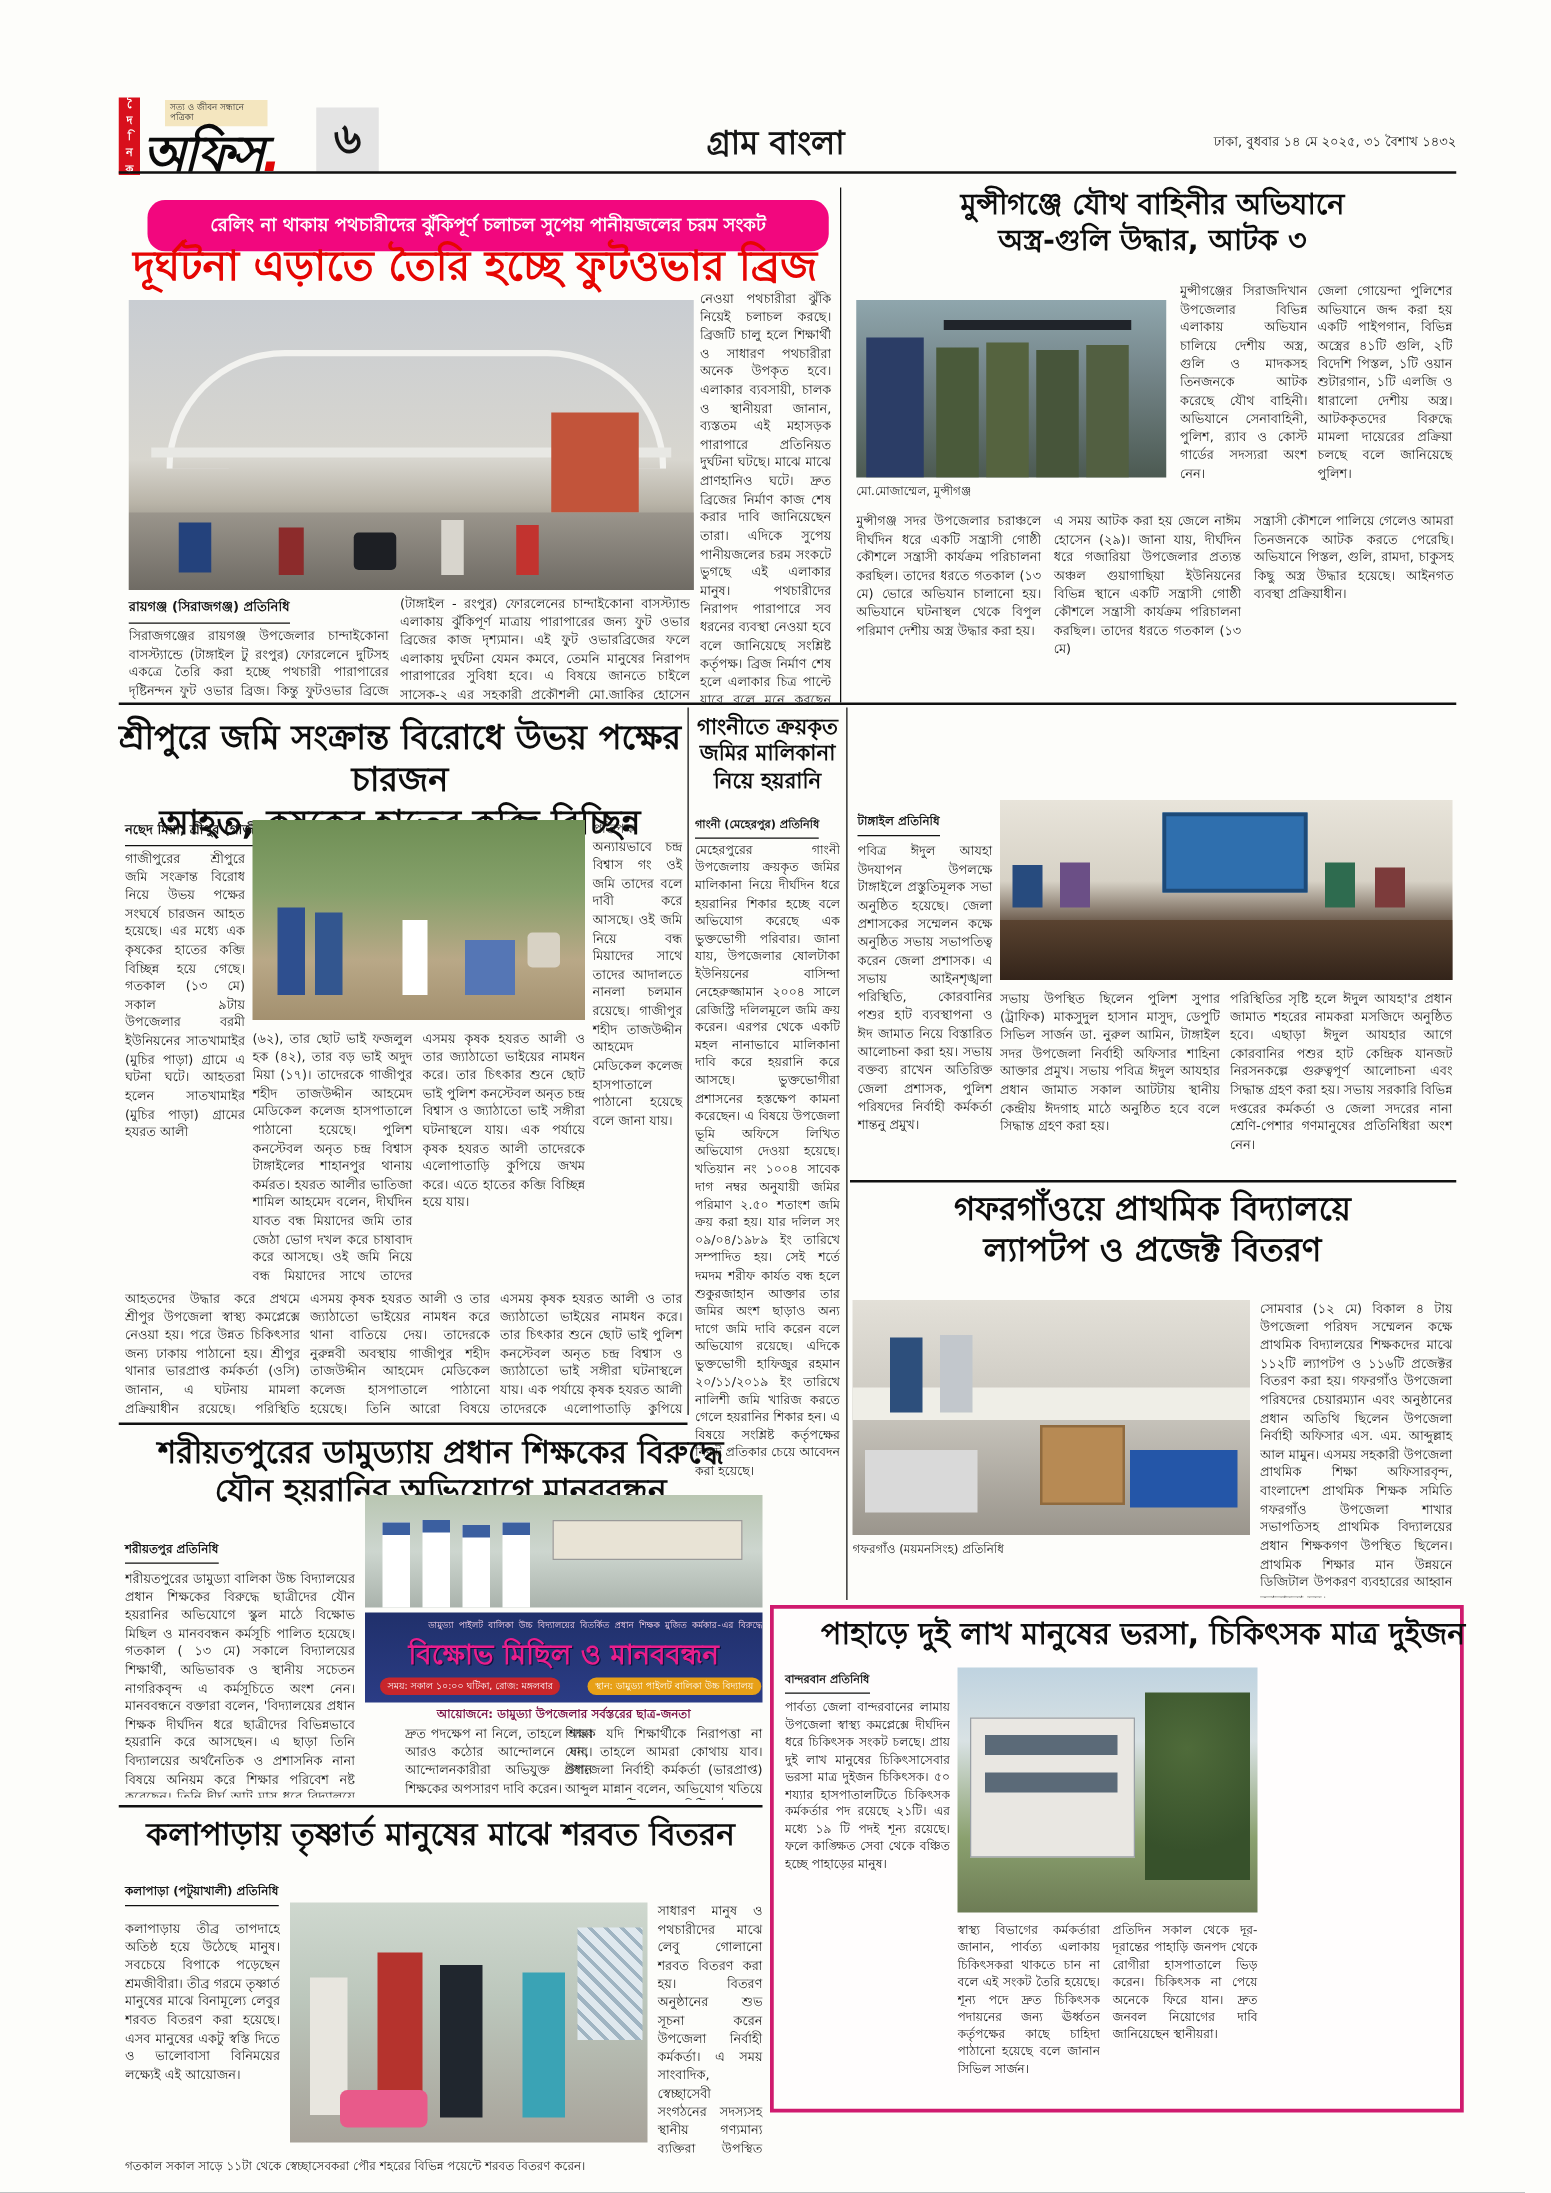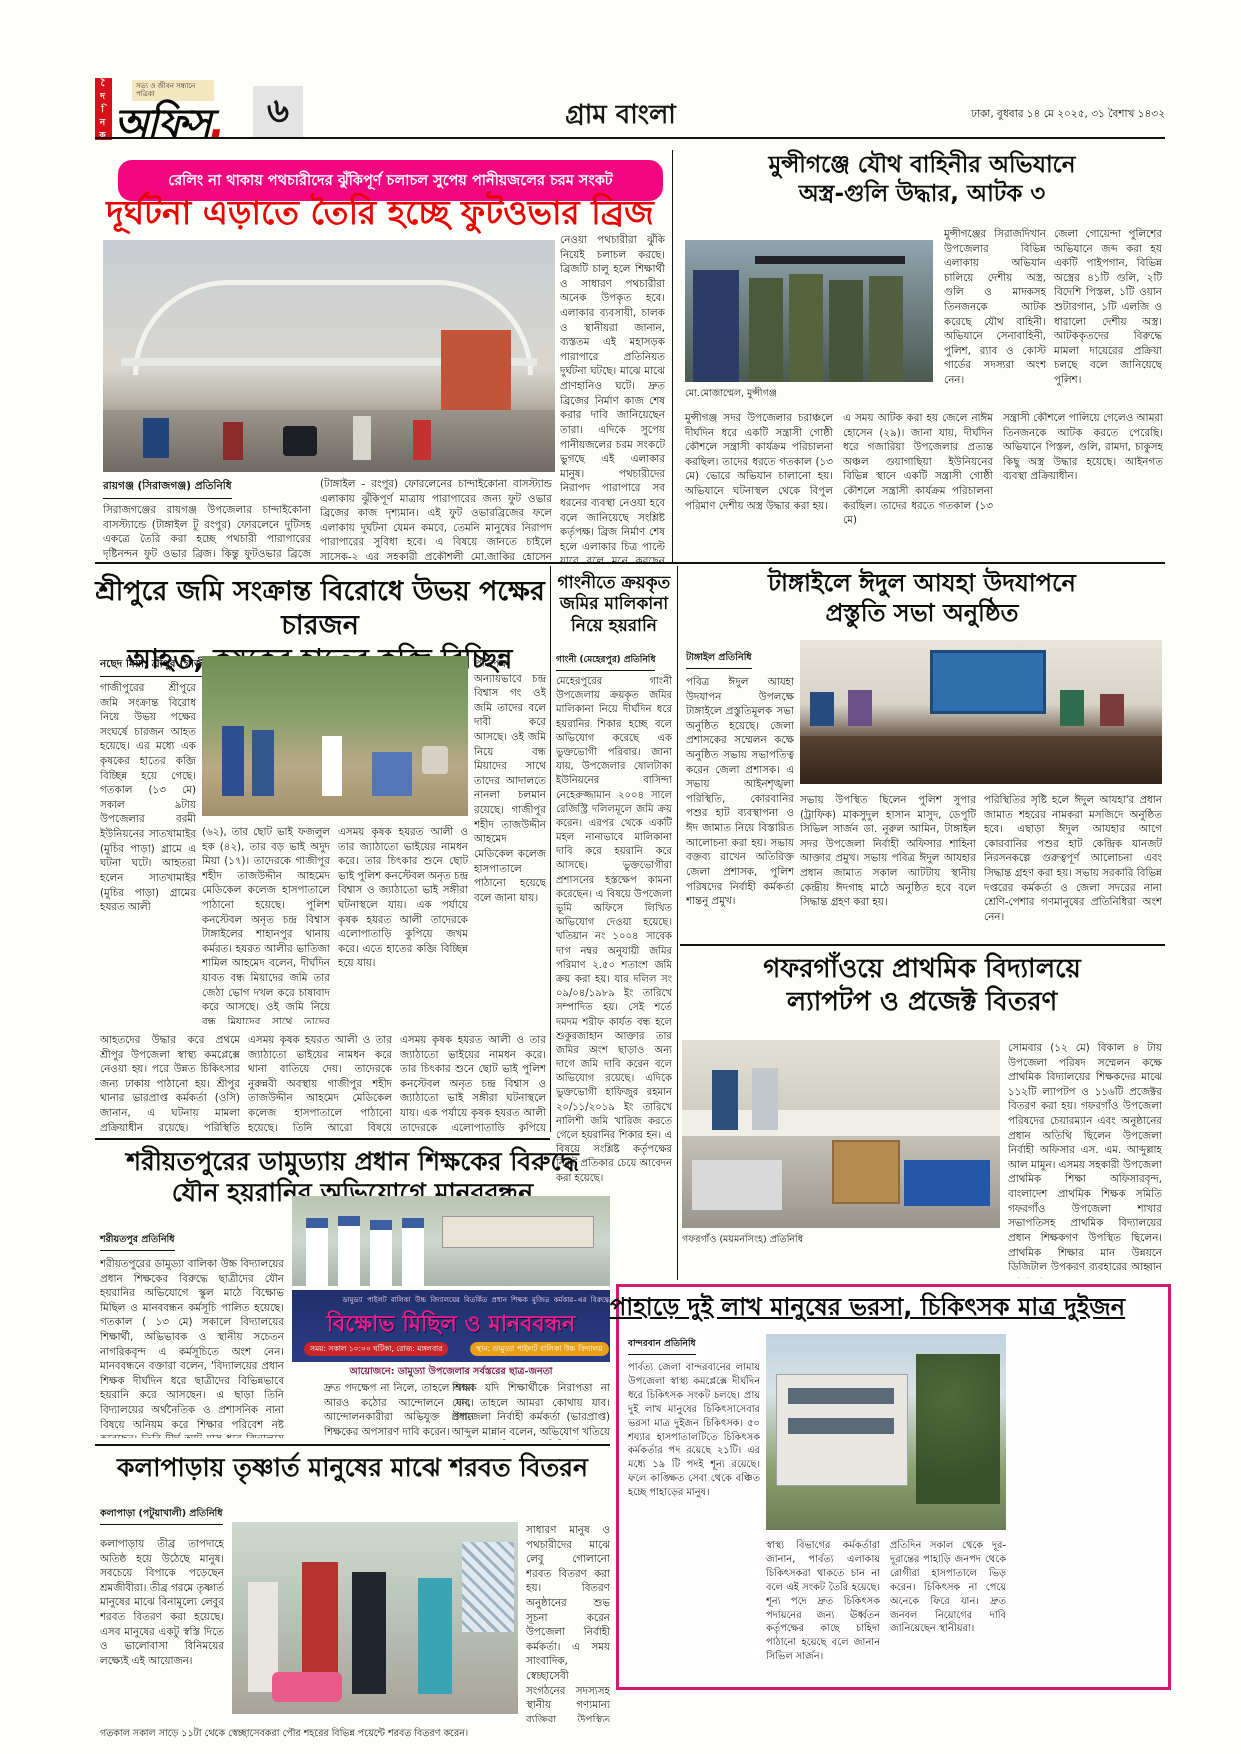--- a/index.html
+++ b/index.html
@@ -114,22 +114,20 @@
   <div class="col" style="left:100px;top:1032px;width:140px;height:100px;">আহতদের উদ্ধার করে প্রথমে শ্রীপুর উপজেলা স্বাস্থ্য কমপ্লেক্সে নেওয়া হয়। পরে উন্নত চিকিৎসার জন্য ঢাকায় পাঠানো হয়। শ্রীপুর থানার ভারপ্রাপ্ত কর্মকর্তা (ওসি) জানান, এ ঘটনায় মামলা প্রক্রিয়াধীন রয়েছে। পরিস্থিতি নিয়ন্ত্রণে এলাকায় অতিরিক্ত পুলিশ মোতায়েন রয়েছে।</div>
   <div class="col" style="left:248px;top:1032px;width:144px;height:100px;">এসময় কৃষক হযরত আলী ও তার জ্যাঠাতো ভাইয়ের নামধন করে থানা বাতিয়ে দেয়। তাদেরকে নুরুন্নবী অবস্থায় গাজীপুর শহীদ তাজউদ্দীন আহমেদ মেডিকেল কলেজ হাসপাতালে পাঠানো হয়েছে। তিনি আরো বিষয়ে অভিযোগ দেওয়া হয়।</div>
   <div class="col" style="left:400px;top:1032px;width:146px;height:100px;">এসময় কৃষক হযরত আলী ও তার জ্যাঠাতো ভাইয়ের নামধন করে। তার চিৎকার শুনে ছোট ভাই পুলিশ কনস্টেবল অনৃত চন্দ্র বিশ্বাস ও জ্যাঠাতো ভাই সঙ্গীরা ঘটনাস্থলে যায়। এক পর্যায়ে কৃষক হযরত আলী তাদেরকে এলোপাতাড়ি কুপিয়ে জখম করে। এতে হাতের কব্জি বিচ্ছিন্ন হয়ে যায়।</div>
 
   <div class="headline" style="left:556px;top:572px;width:116px;font-size:17px;white-space:pre-line;">গাংনীতে ক্রয়কৃত
 জমির মালিকানা
 নিয়ে হয়রানি</div>
   <div class="byline" style="left:556px;top:652px;font-size:9px;">গাংনী (মেহেরপুর) প্রতিনিধি</div>
   <div class="col" style="left:556px;top:674px;width:116px;height:606px;font-size:10px;">মেহেরপুরের গাংনী উপজেলায় ক্রয়কৃত জমির মালিকানা নিয়ে দীর্ঘদিন ধরে হয়রানির শিকার হচ্ছে বলে অভিযোগ করেছে এক ভুক্তভোগী পরিবার। জানা যায়, উপজেলার ষোলটাকা ইউনিয়নের বাসিন্দা নেহেরুজ্জামান ২০০৪ সালে রেজিস্ট্রি দলিলমূলে জমি ক্রয় করেন। এরপর থেকে একটি মহল নানাভাবে মালিকানা দাবি করে হয়রানি করে আসছে। ভুক্তভোগীরা প্রশাসনের হস্তক্ষেপ কামনা করেছেন। এ বিষয়ে উপজেলা ভূমি অফিসে লিখিত অভিযোগ দেওয়া হয়েছে। খতিয়ান নং ১০০৪ সাবেক দাগ নম্বর অনুযায়ী জমির পরিমাণ ২.৫০ শতাংশ জমি ক্রয় করা হয়। যার দলিল সং ০৯/০৪/১৯৮৯ ইং তারিখে সম্পাদিত হয়। সেই শর্তে দমদম শরীফ কার্যত বন্ধ হলে শুকুরজাহান আক্তার তার জমির অংশ ছাড়াও অন্য দাগে জমি দাবি করেন বলে অভিযোগ রয়েছে। এদিকে ভুক্তভোগী হাফিজুর রহমান ২০/১১/২০১৯ ইং তারিখে নালিশী জমি খারিজ করতে গেলে হয়রানির শিকার হন। এ বিষয়ে সংশ্লিষ্ট কর্তৃপক্ষের নিকট প্রতিকার চেয়ে আবেদন করা হয়েছে।</div>
 
-  <div class="headline" style="left:682px;top:568px;width:480px;font-size:24px;white-space:pre-line;">টাঙ্গাইলে ঈদুল আযহা উদযাপনে
-প্রস্তুতি সভা অনুষ্ঠিত</div>
   <div class="byline" style="left:686px;top:650px;font-size:9.5px;">টাঙ্গাইল প্রতিনিধি</div>
   <div class="col" style="left:686px;top:674px;width:108px;height:262px;">পবিত্র ঈদুল আযহা উদযাপন উপলক্ষে টাঙ্গাইলে প্রস্তুতিমূলক সভা অনুষ্ঠিত হয়েছে। জেলা প্রশাসকের সম্মেলন কক্ষে অনুষ্ঠিত সভায় সভাপতিত্ব করেন জেলা প্রশাসক। এ সভায় আইনশৃঙ্খলা পরিস্থিতি, কোরবানির পশুর হাট ব্যবস্থাপনা ও ঈদ জামাত নিয়ে বিস্তারিত আলোচনা করা হয়। সভায় বক্তব্য রাখেন অতিরিক্ত জেলা প্রশাসক, পুলিশ পরিষদের নির্বাহী কর্মকর্তা শান্তনু প্রমুখ।</div>
 
   <div class="ph" style="left:800px;top:640px;width:362px;height:144px;background:linear-gradient(180deg,#e8e4da 0%,#d7d2c6 45%,#4a3627 75%,#2e2118 100%);">
     <div style="left:130px;top:10px;width:110px;height:58px;background:#2f6fae;border:3px solid #1d4a78;"></div>
     <div style="left:10px;top:52px;width:24px;height:34px;background:#274b7e;"></div>
     <div style="left:48px;top:50px;width:24px;height:36px;background:#6b4f86;"></div>
     <div style="left:260px;top:50px;width:24px;height:36px;background:#2e6b4f;"></div>
     <div style="left:300px;top:54px;width:24px;height:32px;background:#7c3b3b;"></div>
     <div style="left:0px;top:96px;width:362px;height:48px;background:linear-gradient(180deg,#5a4330,#33241a);"></div>
@@ -174,21 +172,21 @@
     <div class="pill2" style="left:178px;top:52px;">স্থান: ডামুড্যা পাইলট বালিকা উচ্চ বিদ্যালয়</div>
   </div>
   <div class="cap" style="left:292px;top:1364px;width:318px;text-align:center;color:#7a1245;font-weight:bold;">আয়োজনে: ডামুড্যা উপজেলার সর্বস্তরের ছাত্র-জনতা</div>
 
   <div class="col" style="left:292px;top:1380px;width:150px;height:60px;margin-left:32px;">দ্রুত পদক্ষেপ না নিলে, তাহলে আরা আরও কঠোর আন্দোলনে যাব। আন্দোলনকারীরা অভিযুক্ত প্রধান শিক্ষকের অপসারণ দাবি করেন।</div>
   <div class="col" style="left:452px;top:1380px;width:158px;height:60px;">শিক্ষক যদি শিক্ষার্থীকে নিরাপত্তা না দেন, তাহলে আমরা কোথায় যাব। উপজেলা নির্বাহী কর্মকর্তা (ভারপ্রাপ্ত) আব্দুল মান্নান বলেন, অভিযোগ খতিয়ে দেখতে একটি তদন্ত কমিটি গঠন করা হবে। সত্যতা প্রমাণিত হলে আইনানুগ ব্যবস্থা গ্রহণ করা হবে।</div>
   <div class="col" style="left:100px;top:1256px;width:184px;height:182px;opacity:0;"></div>
   <div class="rule" style="left:95px;top:1444px;width:515px;height:1.5px;"></div>
 
   <div class="pinkbox" style="left:616px;top:1284px;width:549px;height:400px;"></div>
-  <div class="headline" style="left:601px;top:1292px;width:533px;font-size:24px;text-decoration:underline;">পাহাড়ে দুই লাখ মানুষের ভরসা, চিকিৎসক মাত্র দুইজন</div>
+  <div class="headline" style="left:648px;top:1292px;width:533px;font-size:24px;">পাহাড়ে দুই লাখ মানুষের ভরসা, চিকিৎসক মাত্র দুইজন</div>
   <div class="byline" style="left:628px;top:1336px;font-size:9px;">বান্দরবান প্রতিনিধি</div>
   <div class="col" style="left:628px;top:1360px;width:132px;height:310px;font-size:9.8px;">পার্বত্য জেলা বান্দরবানের লামায় উপজেলা স্বাস্থ্য কমপ্লেক্সে দীর্ঘদিন ধরে চিকিৎসক সংকট চলছে। প্রায় দুই লাখ মানুষের চিকিৎসাসেবার ভরসা মাত্র দুইজন চিকিৎসক। ৫০ শয্যার হাসপাতালটিতে চিকিৎসক কর্মকর্তার পদ রয়েছে ২১টি। এর মধ্যে ১৯ টি পদই শূন্য রয়েছে। ফলে কাঙ্ক্ষিত সেবা থেকে বঞ্চিত হচ্ছে পাহাড়ের মানুষ।</div>
 
   <div class="ph" style="left:766px;top:1334px;width:240px;height:196px;background:linear-gradient(180deg,#bfd3e0 0%,#d9e2e4 30%,#8aa06e 70%,#6d7c55 100%);">
     <div style="left:10px;top:40px;width:130px;height:110px;background:#e9e7e2;border:1px solid #9aa0a6;"></div>
     <div style="left:22px;top:54px;width:106px;height:16px;background:#5b6a78;"></div>
     <div style="left:22px;top:84px;width:106px;height:16px;background:#5b6a78;"></div>
     <div style="left:150px;top:20px;width:84px;height:150px;background:radial-gradient(circle at 40% 30%,#4f6b3a,#37512b 70%);"></div>
   </div>
 

